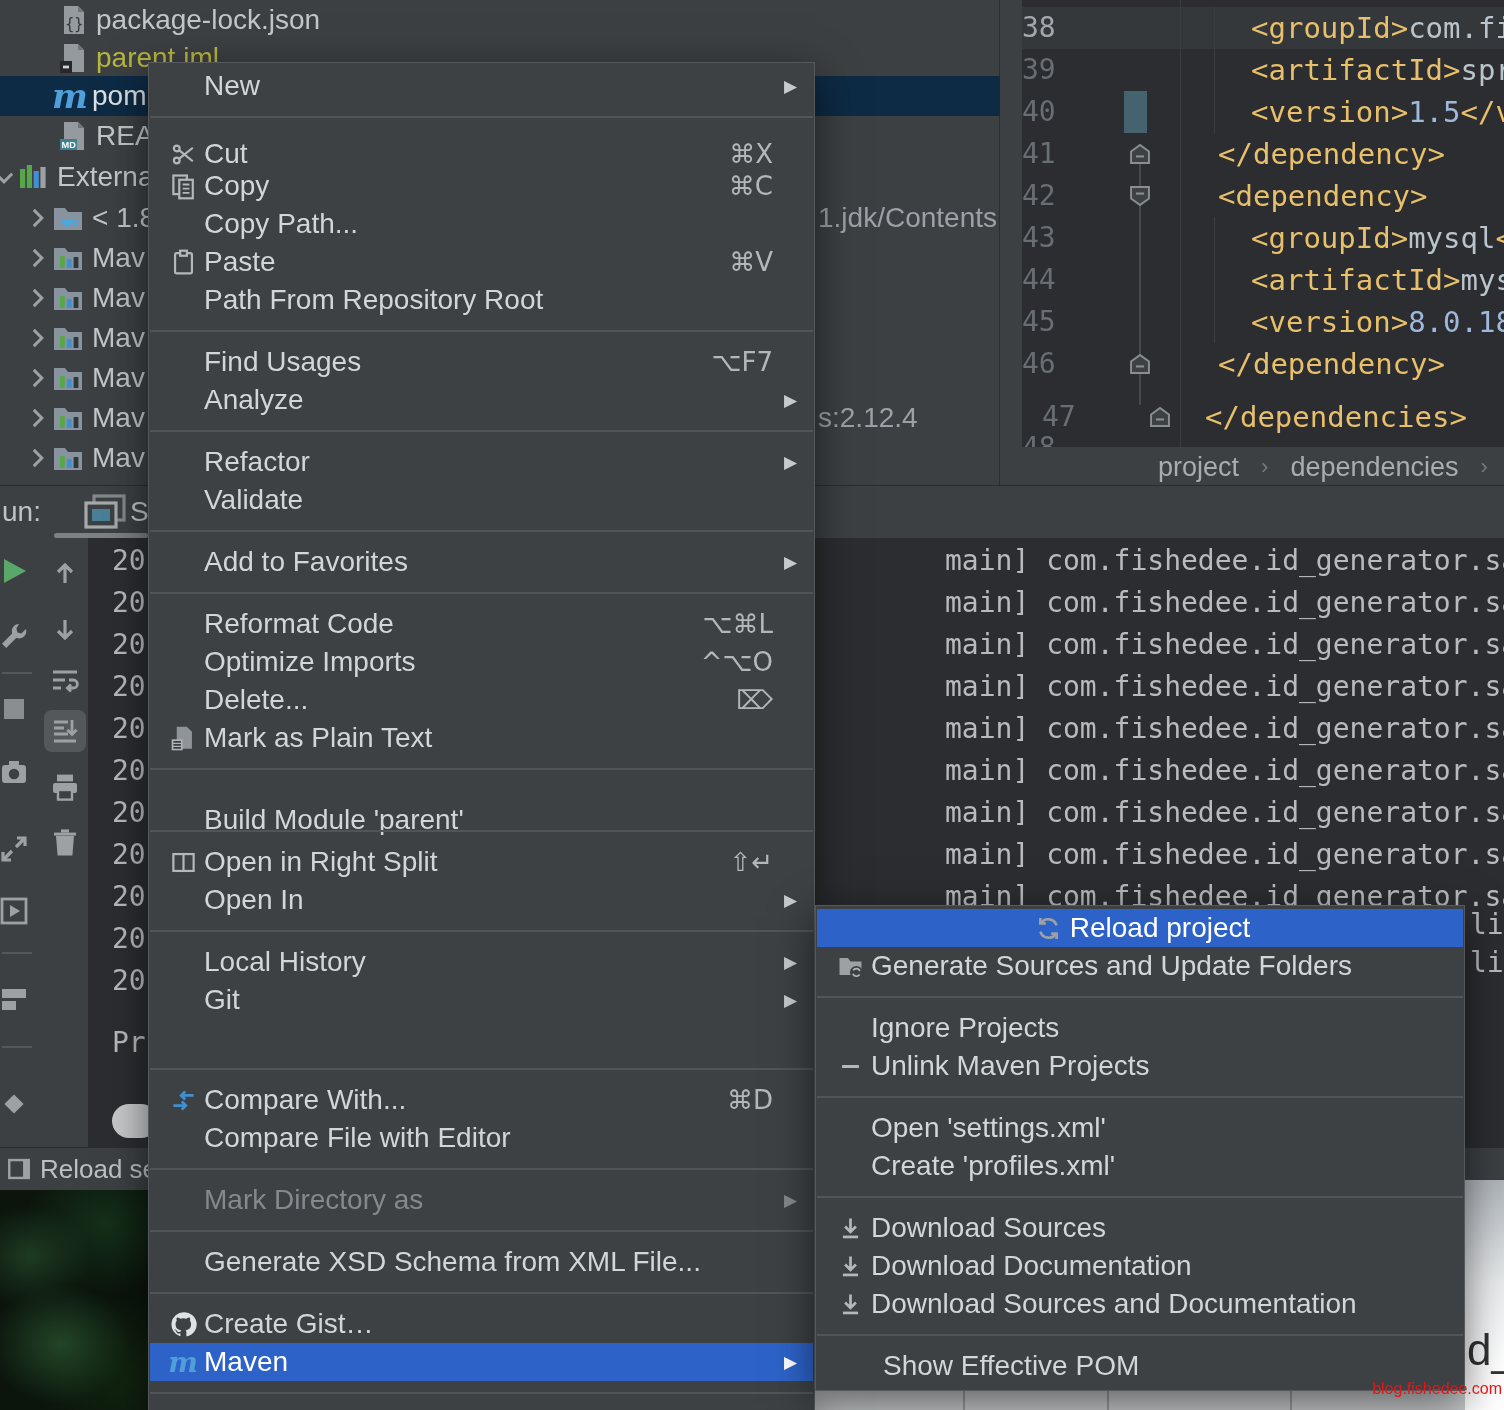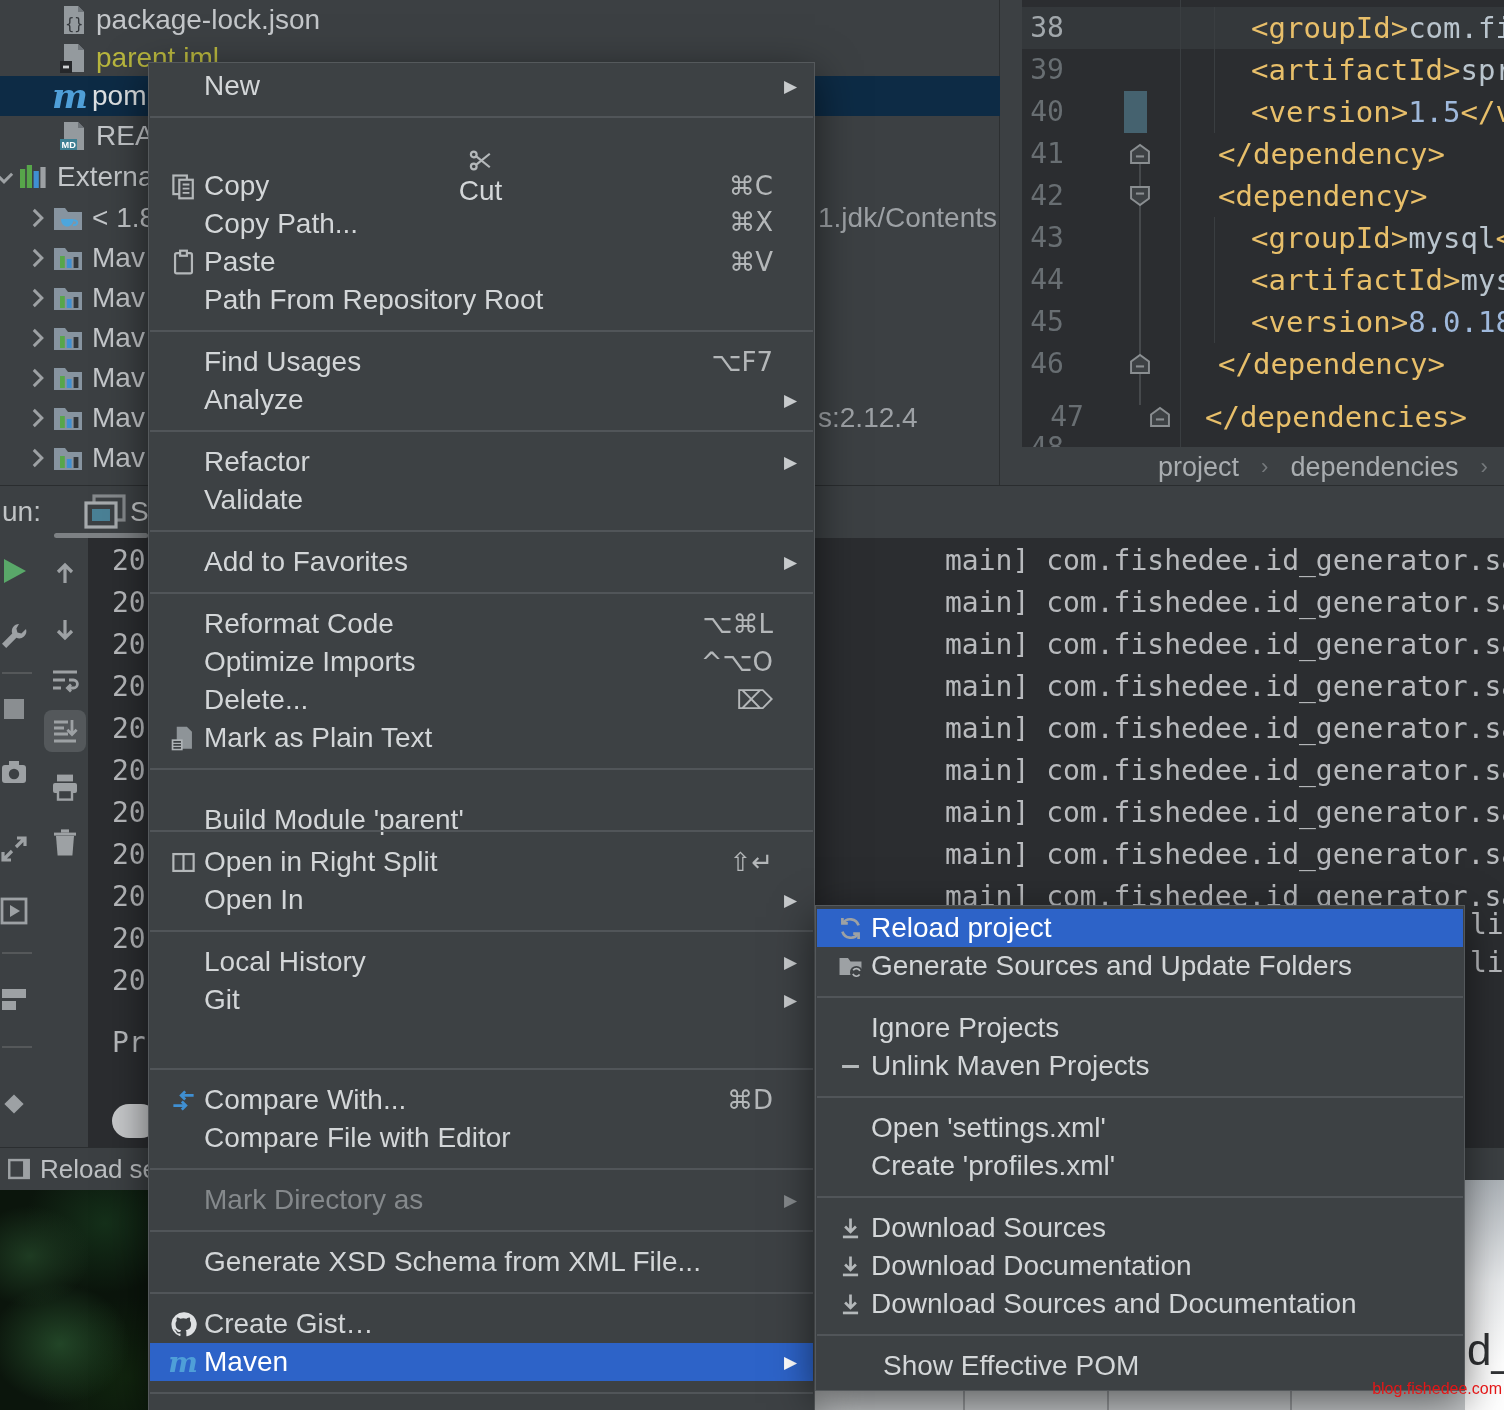--- a/index.html
+++ b/index.html
@@ -19,21 +19,21 @@
   .t-chev{position:absolute;width:26px;height:26px;top:7px;}
   .t-chev svg{width:100%;height:100%;}
   .mvn-big{font-family:"DejaVu Serif",serif;font-style:italic;font-weight:bold;color:#4f9fd8;font-size:34px;line-height:32px;}
   .tree-edge{position:absolute;left:999px;top:0;width:1px;height:485px;background:#2c2f31;}
 
   
   #editor-pane{position:absolute;left:1022px;top:0;width:482px;height:447px;background:#2b2d30;
                overflow:hidden;font-family:"DejaVu Sans Mono",monospace;z-index:1;}
   .caret-line{position:absolute;left:0;right:0;top:7px;height:42px;background:#34383b;}
   .ed-row{position:absolute;left:0;width:100%;height:42px;}
-  .ln{position:absolute;left:0;width:50px;text-align:center;font-size:28px;color:#686e72;line-height:42px;}
+  .ln{position:absolute;left:0;width:50px;text-align:left;font-size:28px;color:#686e72;line-height:42px;}
   .ln.cur{color:#a2a8ac;}
   .code{position:absolute;font-size:29px;line-height:42px;white-space:pre;}
   .seg-t{color:#e8bf6a;} .seg-v{color:#b9c4cd;} .seg-n{color:#9fb9dc;}
   .guide{position:absolute;width:1px;background:#3a3e41;}
   .fold-line{position:absolute;left:117px;width:2px;background:#46494c;}
   .fold{position:absolute;left:105px;width:26px;height:26px;}
   .fold svg{width:100%;height:100%;}
   .gutter-block{position:absolute;left:102px;top:91px;width:23px;height:42px;background:#45626f;}
 
   
@@ -407,21 +407,21 @@
     <div class="strip-line" style="left:475px"></div>
   </div>
 
   <div id="context-menu" class="menu">
       <div class="menu-item" style="top: 4px;">
         <span class="mi-icon"></span>
         <span class="mi-label">New</span>
         <span class="mi-arrow">▶</span>
       </div>
       <div class="menu-sep" style="top: 42px;"></div>
-      <div class="menu-item" style="top: 82px; flex-direction: column;">
+      <div class="menu-item" style="top: 72px;">
         <span class="mi-icon">
           <svg viewBox="0 0 16 16">
             <circle cx="4" cy="4.4" r="1.7" fill="none" stroke="#b4b8ba" stroke-width="1.3"></circle>
             <circle cx="4" cy="11.6" r="1.7" fill="none" stroke="#b4b8ba" stroke-width="1.3"></circle>
             <path d="M5.5 5.5L13.5 12M5.5 10.5L13.5 4" stroke="#b4b8ba" stroke-width="1.3"></path>
           </svg>
         </span>
         <span class="mi-label">Cut</span>
         <span class="mi-short">⌘X</span>
       </div>
@@ -577,21 +577,21 @@
       <div class="menu-item selected" style="top: 1280px;">
         <span class="mi-icon">
           <span class="mvn">m</span>
         </span>
         <span class="mi-label">Maven</span>
         <span class="mi-arrow">▶</span>
       </div>
       <div class="menu-sep" style="top: 1318px;"></div>
     </div>
   <div id="maven-submenu" class="menu">
-      <div class="menu-item selected" style="top: 3px;">
+      <div class="menu-item selected" style="top: 3px; justify-content: center;">
         <span class="mi-icon">
           <svg viewBox="0 0 16 16">
             <path d="M12.8 6.2A5.2 5.2 0 0 0 3.4 5" fill="none" stroke="#9da1a4" stroke-width="1.6"></path>
             <path d="M3.2 1.8V5h3.2" fill="none" stroke="#9da1a4" stroke-width="1.6"></path>
             <path d="M3.2 9.8a5.2 5.2 0 0 0 9.4 1.2" fill="none" stroke="#9da1a4" stroke-width="1.6"></path>
             <path d="M12.8 14.2V11H9.6" fill="none" stroke="#9da1a4" stroke-width="1.6"></path>
           </svg>
         </span>
         <span class="mi-label">Reload project</span>
       </div>

